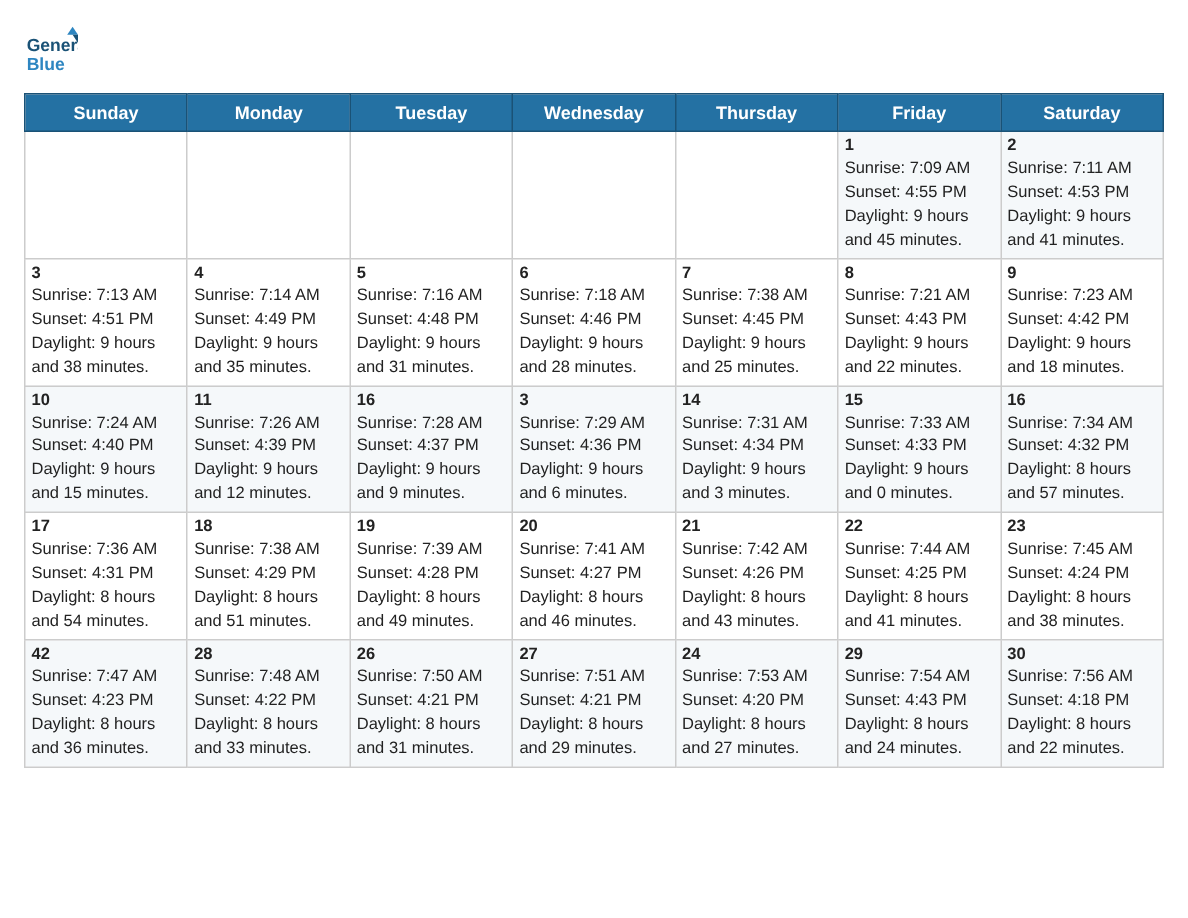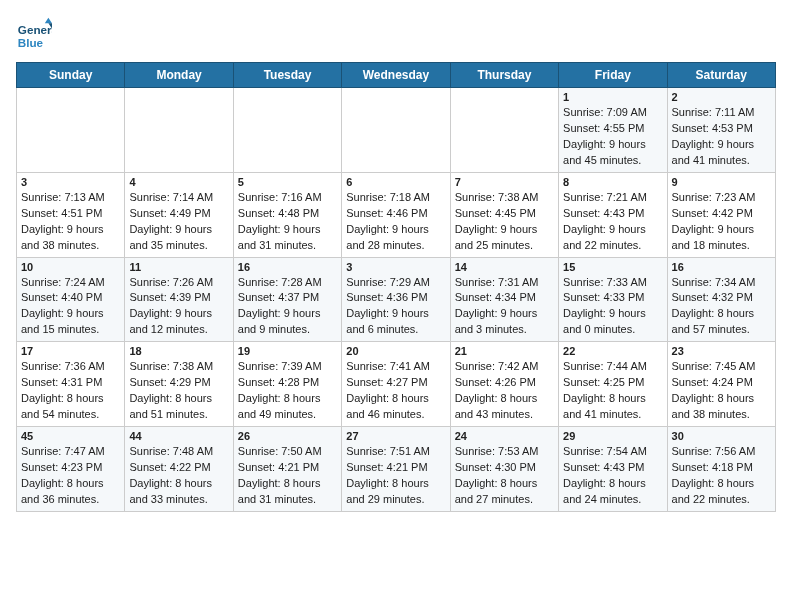--- a/index.html
+++ b/index.html
@@ -284,28 +284,28 @@
           <td>
             <div class="day-num">23</div>
             <div class="day-info">Sunrise: 7:45 AM
 Sunset: 4:24 PM
 Daylight: 8 hours
 and 38 minutes.</div>
           </td>
         </tr>
         <tr>
           <td>
-            <div class="day-num">45</div>
+            <div class="day-num">42</div>
             <div class="day-info">Sunrise: 7:47 AM
 Sunset: 4:23 PM
 Daylight: 8 hours
 and 36 minutes.</div>
           </td>
           <td>
-            <div class="day-num">44</div>
+            <div class="day-num">28</div>
             <div class="day-info">Sunrise: 7:48 AM
 Sunset: 4:22 PM
 Daylight: 8 hours
 and 33 minutes.</div>
           </td>
           <td>
             <div class="day-num">26</div>
             <div class="day-info">Sunrise: 7:50 AM
 Sunset: 4:21 PM
 Daylight: 8 hours
@@ -314,21 +314,21 @@
           <td>
             <div class="day-num">27</div>
             <div class="day-info">Sunrise: 7:51 AM
 Sunset: 4:21 PM
 Daylight: 8 hours
 and 29 minutes.</div>
           </td>
           <td>
             <div class="day-num">24</div>
             <div class="day-info">Sunrise: 7:53 AM
-Sunset: 4:30 PM
+Sunset: 4:20 PM
 Daylight: 8 hours
 and 27 minutes.</div>
           </td>
           <td>
             <div class="day-num">29</div>
             <div class="day-info">Sunrise: 7:54 AM
 Sunset: 4:43 PM
 Daylight: 8 hours
 and 24 minutes.</div>
           </td>

